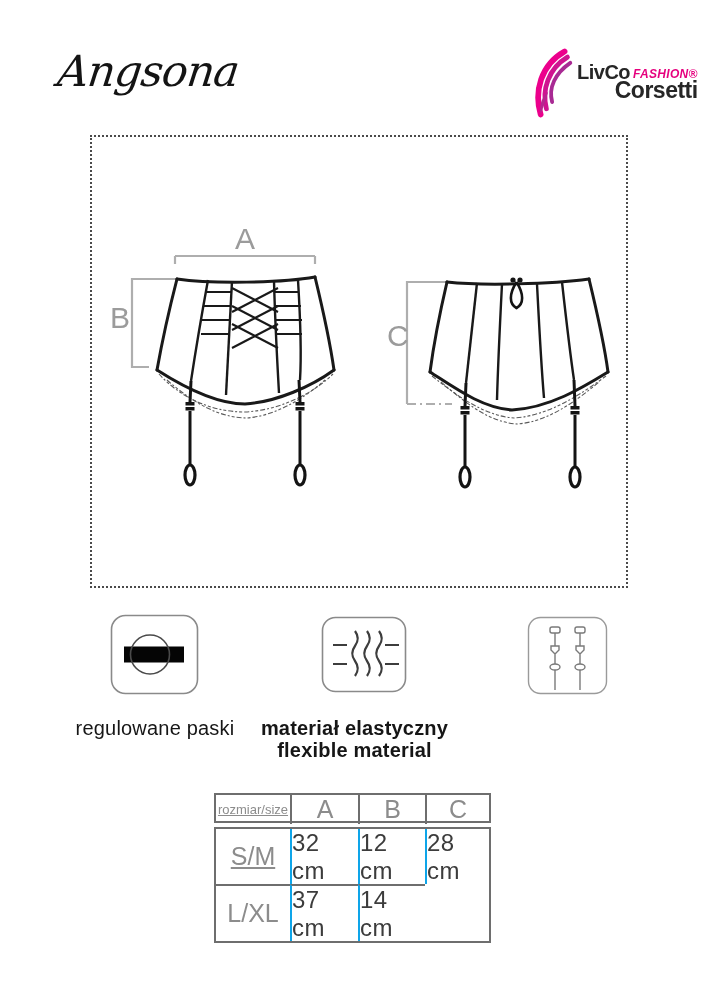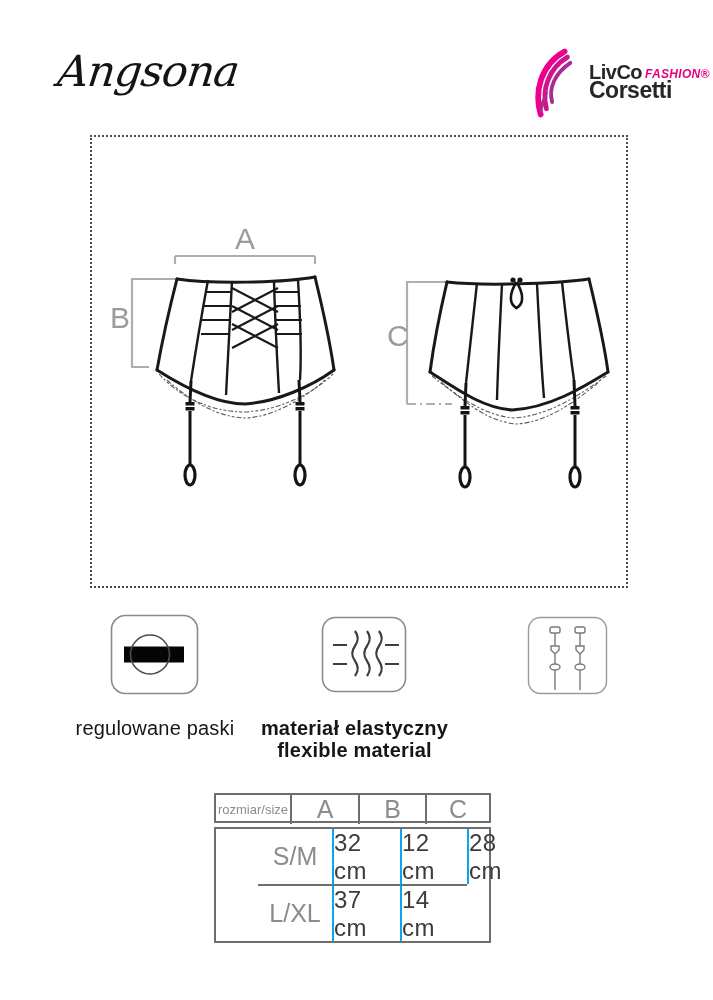--- a/index.html
+++ b/index.html
@@ -4,21 +4,21 @@
 <style>
   html,body{margin:0;padding:0;background:#ffffff;}
   .page{position:relative;width:713px;height:1000px;background:#ffffff;overflow:hidden;
         font-family:"Liberation Sans",sans-serif;}
 
   
   .product-title{position:absolute;left:58px;top:46px;font-family:"DejaVu Serif",serif;
         font-style:italic;font-size:43px;color:#141414;transform:skewX(-7deg);letter-spacing:-1px;}
   .logo{position:absolute;left:533px;top:44px;width:150px;height:76px;display:flex;align-items:center;}
   .logo-swirl{width:44px;height:72px;flex:0 0 auto;}
-  .logo-text{margin-left:12px;line-height:1;}
+  .logo-text{margin-left:0;line-height:1;text-align:right;}
   .logo-row1{display:flex;align-items:center;}
   .brand-top{font-weight:bold;font-size:20px;color:#262626;letter-spacing:-0.5px;}
   .fashion{font-size:12px;font-style:italic;font-weight:bold;color:#e6007e;margin-left:3px;margin-top:4px;letter-spacing:0.3px;}
   .brand-bottom{font-weight:bold;font-size:23px;color:#262626;letter-spacing:-0.5px;margin-top:-3px;}
 
   
   .diagram-box{position:absolute;left:90px;top:135px;width:538px;height:453px;
         border:2px dotted #4a4a4a;box-sizing:border-box;}
   .drawing{position:absolute;}
   .front-drawing{left:5px;top:91px;}
@@ -31,23 +31,23 @@
   .icon-3{left:527px;top:616px;}
   .feature-label{position:absolute;text-align:center;color:#161616;font-size:20px;line-height:22px;letter-spacing:0.2px;}
   .label-1{left:35px;top:717px;width:240px;}
   .label-2{left:252px;top:717px;width:205px;font-weight:bold;}
   .label-3{left:452px;top:705px;width:238px;font-size:16.5px;line-height:22px;}
 
   
   .size-table{position:absolute;left:214px;top:793px;width:277px;}
   .tbl-header,.tbl-body{border:2px solid #6e6e6e;box-sizing:border-box;background:#fff;}
   .tbl-header{display:grid;grid-template-columns:74px 68px 67px 1fr;height:30px;}
-  .tbl-body{display:grid;grid-template-columns:74px 68px 67px 1fr;margin-top:4px;padding-left:42px;}
+  .tbl-body{display:grid;grid-template-columns:74px 68px 67px 1fr;margin-top:4px;}
   .cell{display:flex;align-items:center;justify-content:center;border-left:2px solid #6e6e6e;}
-  .cell:first-child,.cell.row-start{border-left:none;}
+  .cell:first-child,.cell.row-start{border-left:none;text-decoration:underline;}
   .tbl-body .cell{height:55px;}
   .tbl-body .cell.r2{border-top:2px solid #6e6e6e;}
   .hdr-label{font-size:13px;color:#8c8c8c;}
   .hdr-col{font-size:25px;color:#8c8c8c;}
   .size-name{font-size:25px;color:#8c8c8c;}
   .size-val{font-size:24px;color:#3c3c3c;letter-spacing:0.5px;}
   .tbl-body .cell{border-left:2px solid #0ea5e9;}
   .tbl-body .cell.c1{border-left:none;}
   .tbl-header .cell.c1{border-left:none;}
 </style>

